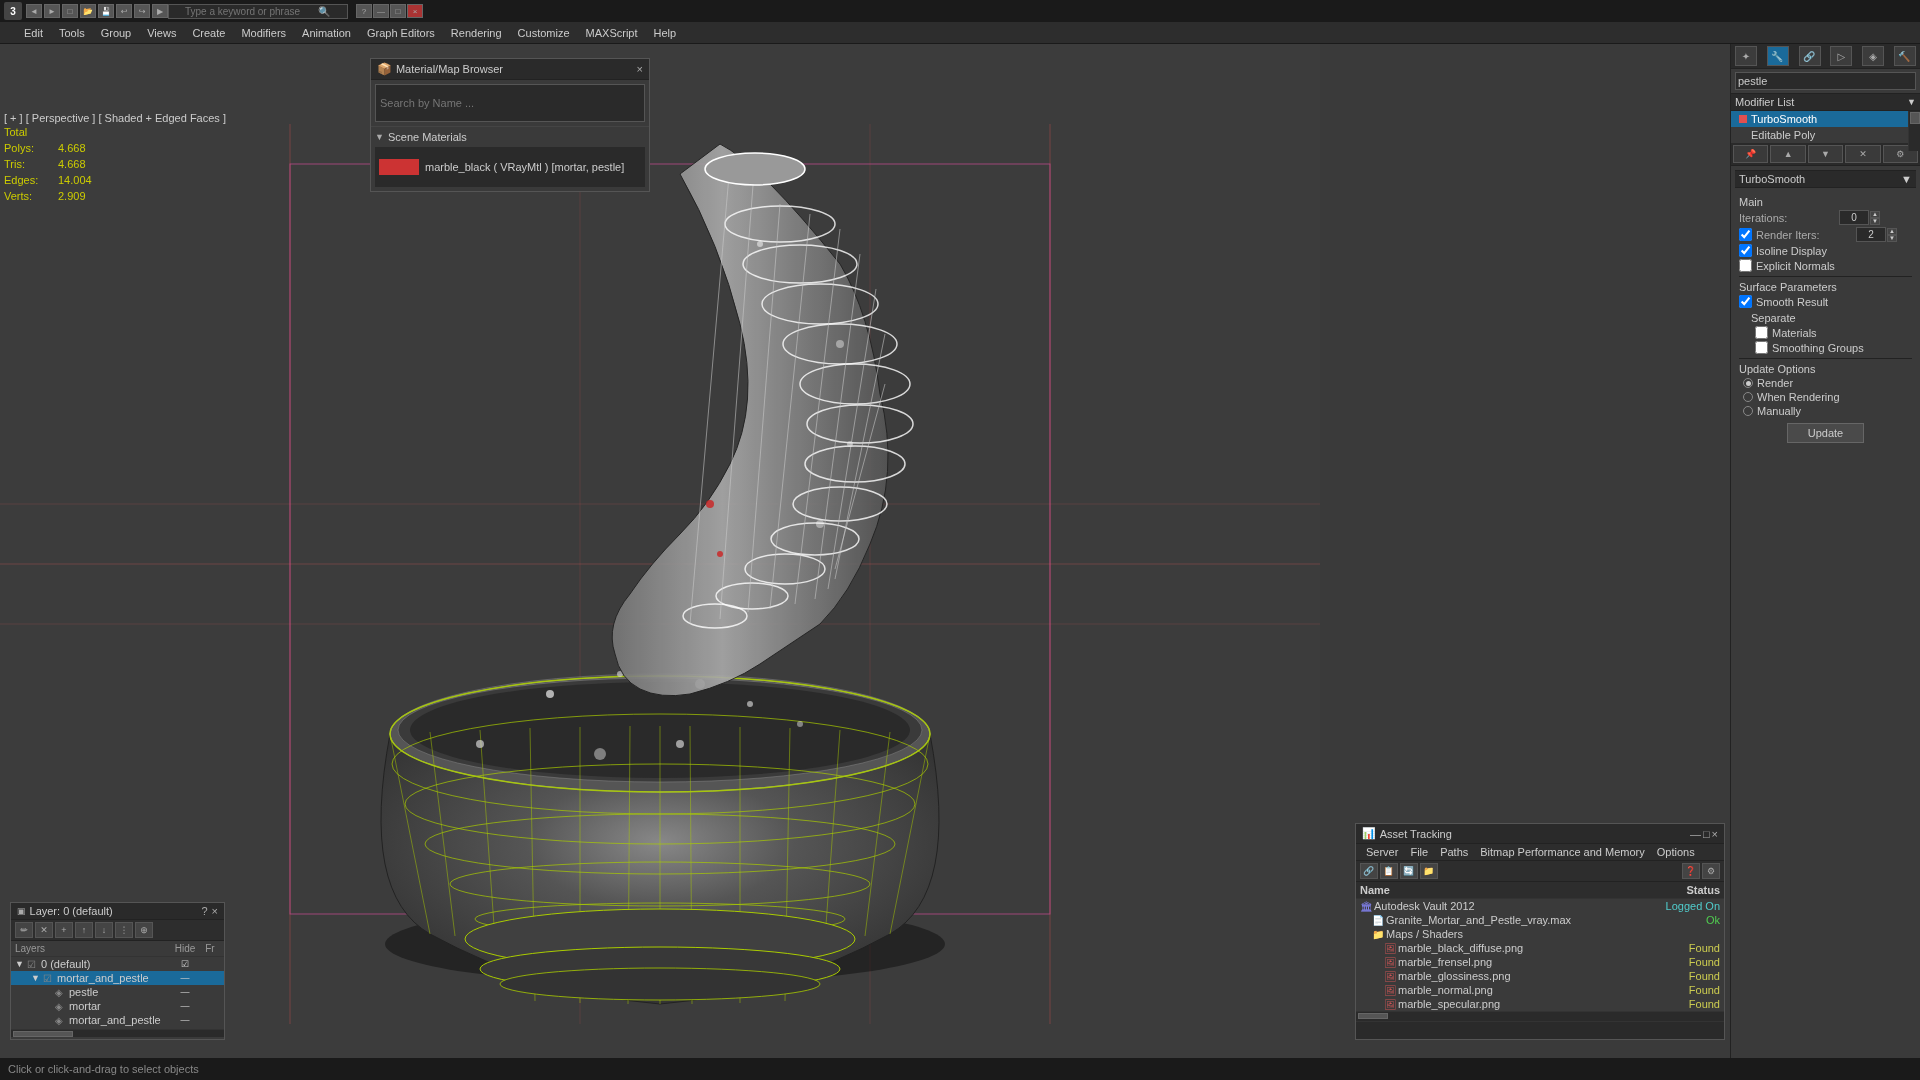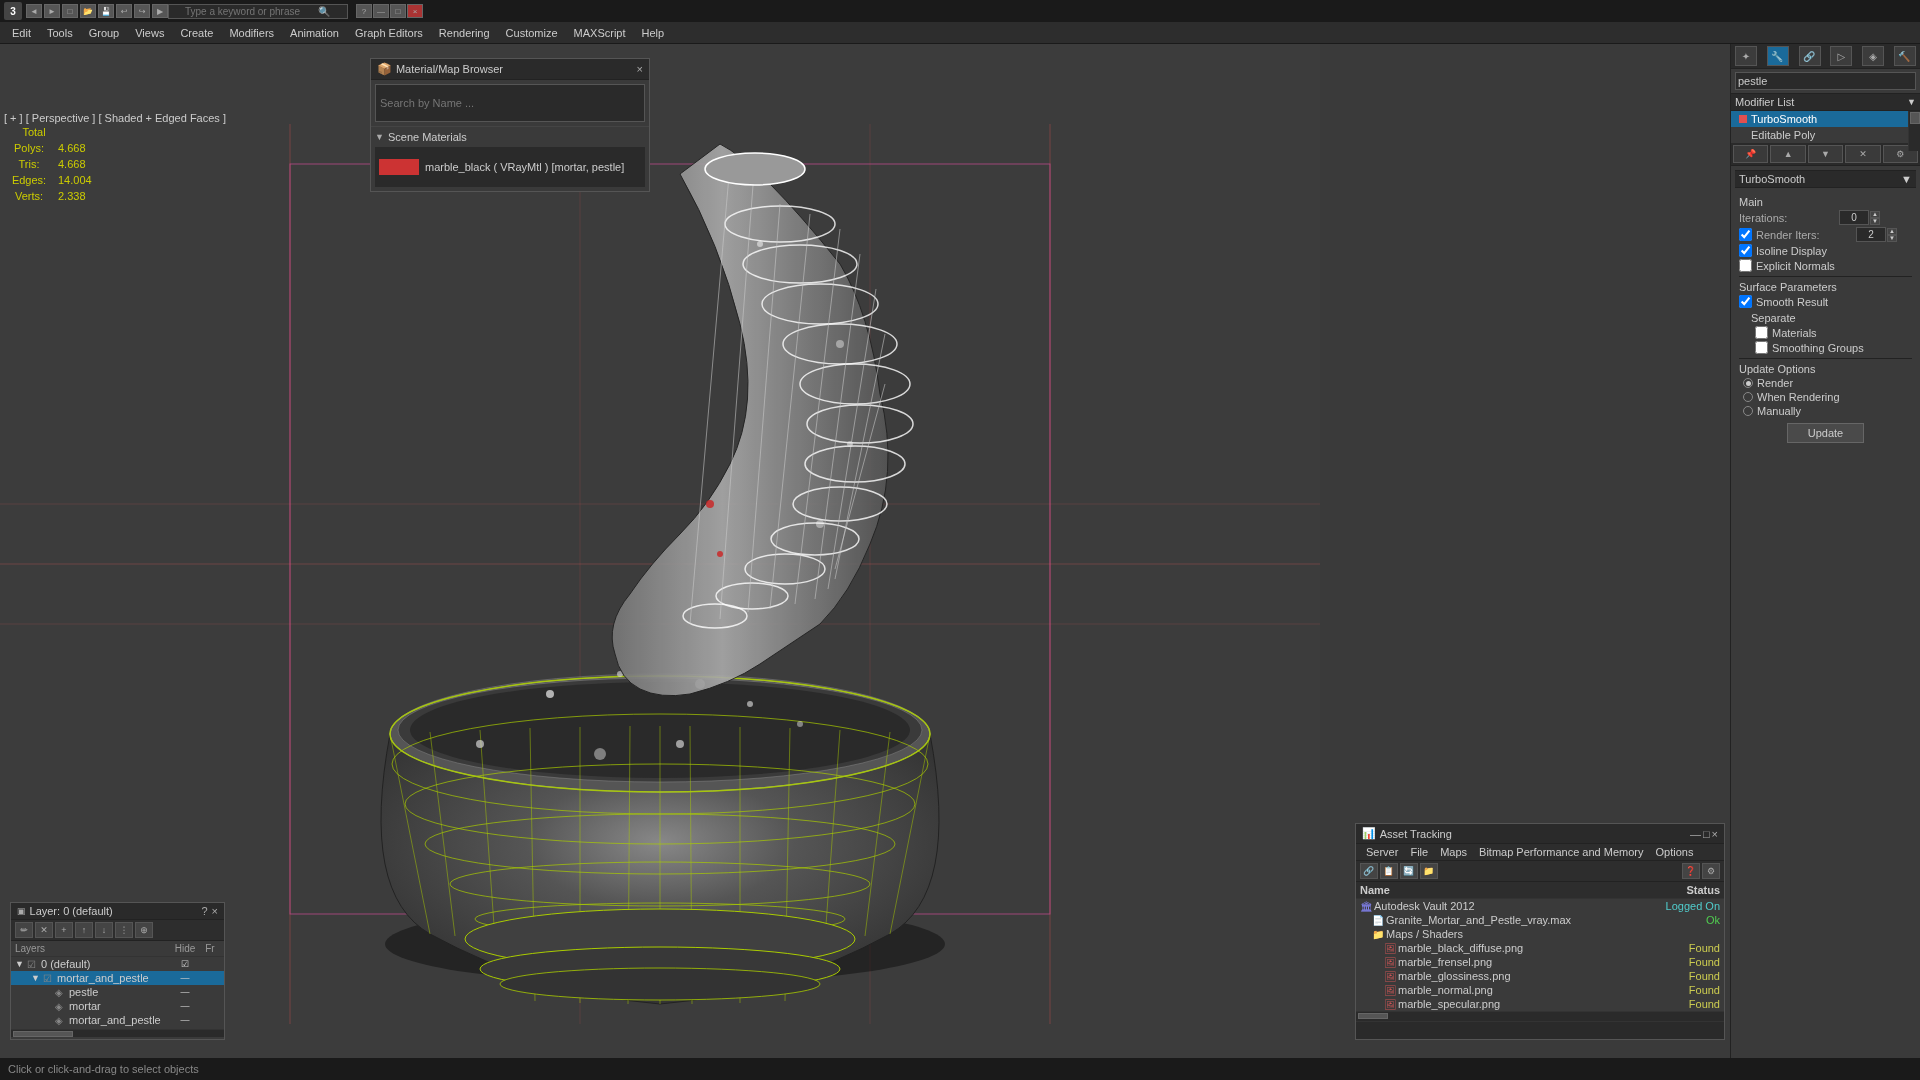--- a/index.html
+++ b/index.html
@@ -58,39 +58,38 @@
       display: flex; gap: 1px; margin-left: 8px;
     }
 
     
     #menubar {
       width: 100%;
       height: 22px;
       background: #2d2d2d;
       display: flex;
       align-items: center;
-      padding: 0 4px;
+      padding: 0 16px;
       border-bottom: 1px solid #1a1a1a;
     }
     .menu-item {
       padding: 2px 8px;
       cursor: pointer;
       font-size: 11px;
       color: #cccccc;
     }
 
     
     #viewport {
       position: absolute;
       top: 44px; left: 0;
       width: 1320px;
       height: 1036px;
       background: #c2410c;
       overflow: hidden;
-      text-align: center;
     }
     .viewport-stats {
       position: absolute;
       top: 4px; left: 4px;
       color: #cccc00;
       font-size: 11px;
       line-height: 16px;
       z-index: 10;
     }
     .stat-row { display: flex; gap: 4px; }
@@ -663,21 +662,21 @@
     <div class="stat-row">
       <span class="stat-label" style="min-width:50px; color:#cccc00">Tris:</span>
       <span class="stat-value" style="color:#cccc00">4.668</span>
     </div>
     <div class="stat-row">
       <span class="stat-label" style="min-width:50px; color:#cccc00">Edges:</span>
       <span class="stat-value" style="color:#cccc00">14.004</span>
     </div>
     <div class="stat-row">
       <span class="stat-label" style="min-width:50px; color:#cccc00">Verts:</span>
-      <span class="stat-value" style="color:#cccc00">2.338</span>
+      <span class="stat-value" style="color:#cccc00">2.909</span>
     </div>
   </div>
 </div>
 
 <div id="cmd-panel" style="position:absolute; top:44px; right:0; width:190px; height:1036px; background:#3a3a3a; border-left:1px solid #222; z-index:30; overflow:hidden;">
 
   <div id="panel-icons-row">
     <div class="p-icon-btn">✦</div>
     <div class="p-icon-btn" style="background:#1a6a9a; color:#fff;">🔧</div>
     <div class="p-icon-btn">🔗</div>
@@ -902,21 +901,21 @@
     </div>
     <div style="display:flex; gap:2px;">
       <span style="cursor:pointer; color:#aaa;">—</span>
       <span style="cursor:pointer; color:#aaa;">□</span>
       <span style="cursor:pointer; color:#aaa;">×</span>
     </div>
   </div>
   <div id="asset-menubar">
     <div class="asset-menu-item">Server</div>
     <div class="asset-menu-item">File</div>
-    <div class="asset-menu-item">Maps</div>
+    <div class="asset-menu-item">Paths</div>
     <div class="asset-menu-item">Bitmap Performance and Memory</div>
     <div class="asset-menu-item">Options</div>
   </div>
   <div id="asset-toolbar">
     <div style="display:flex; gap:2px;">
       <div class="asset-tool-btn">🔗</div>
       <div class="asset-tool-btn">📋</div>
       <div class="asset-tool-btn">🔄</div>
       <div class="asset-tool-btn">📁</div>
     </div>

